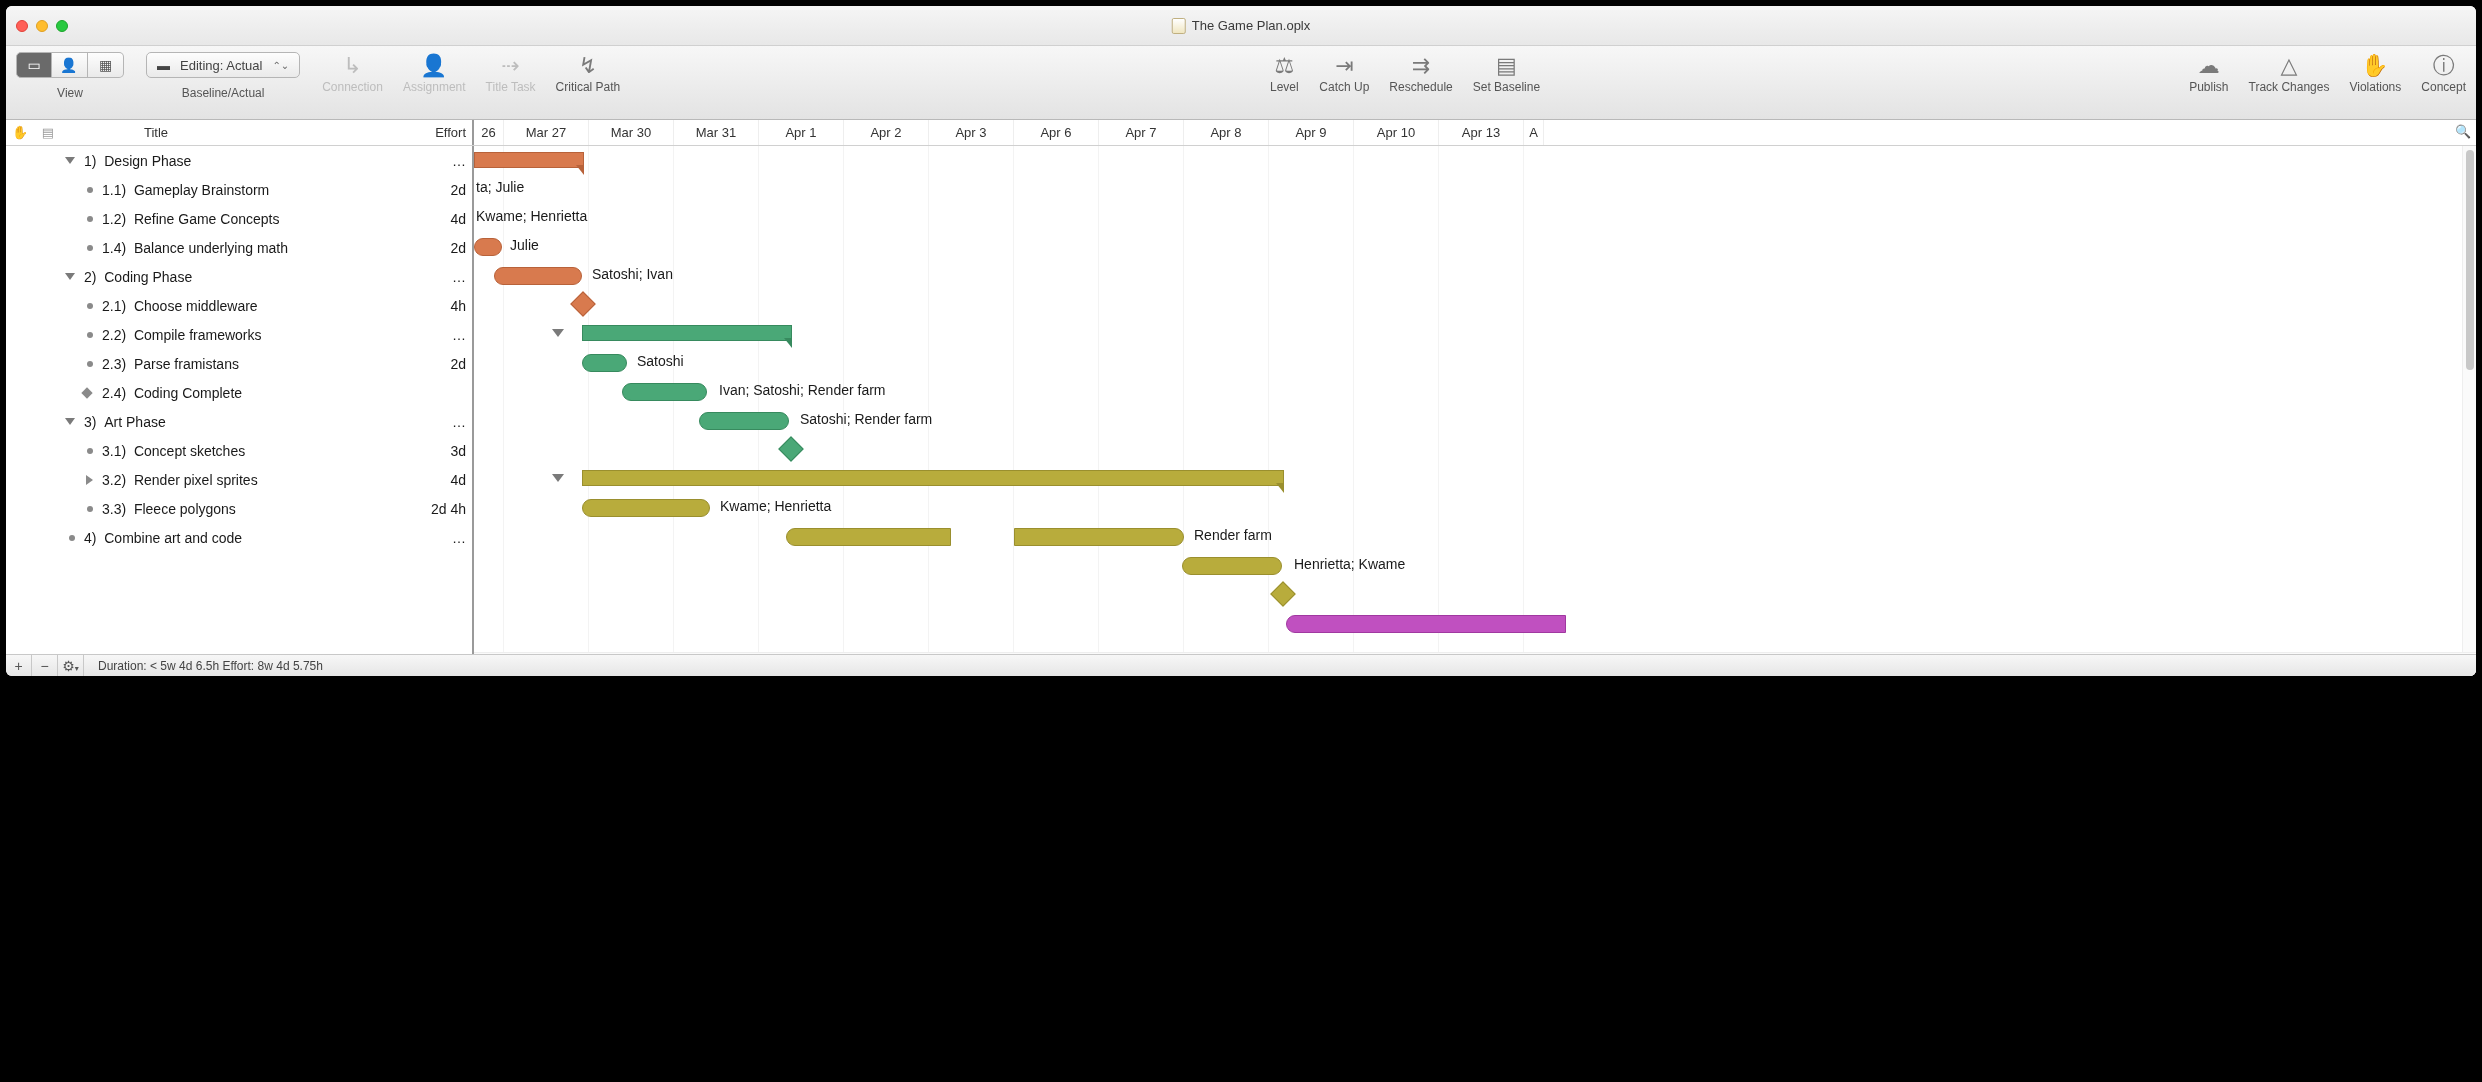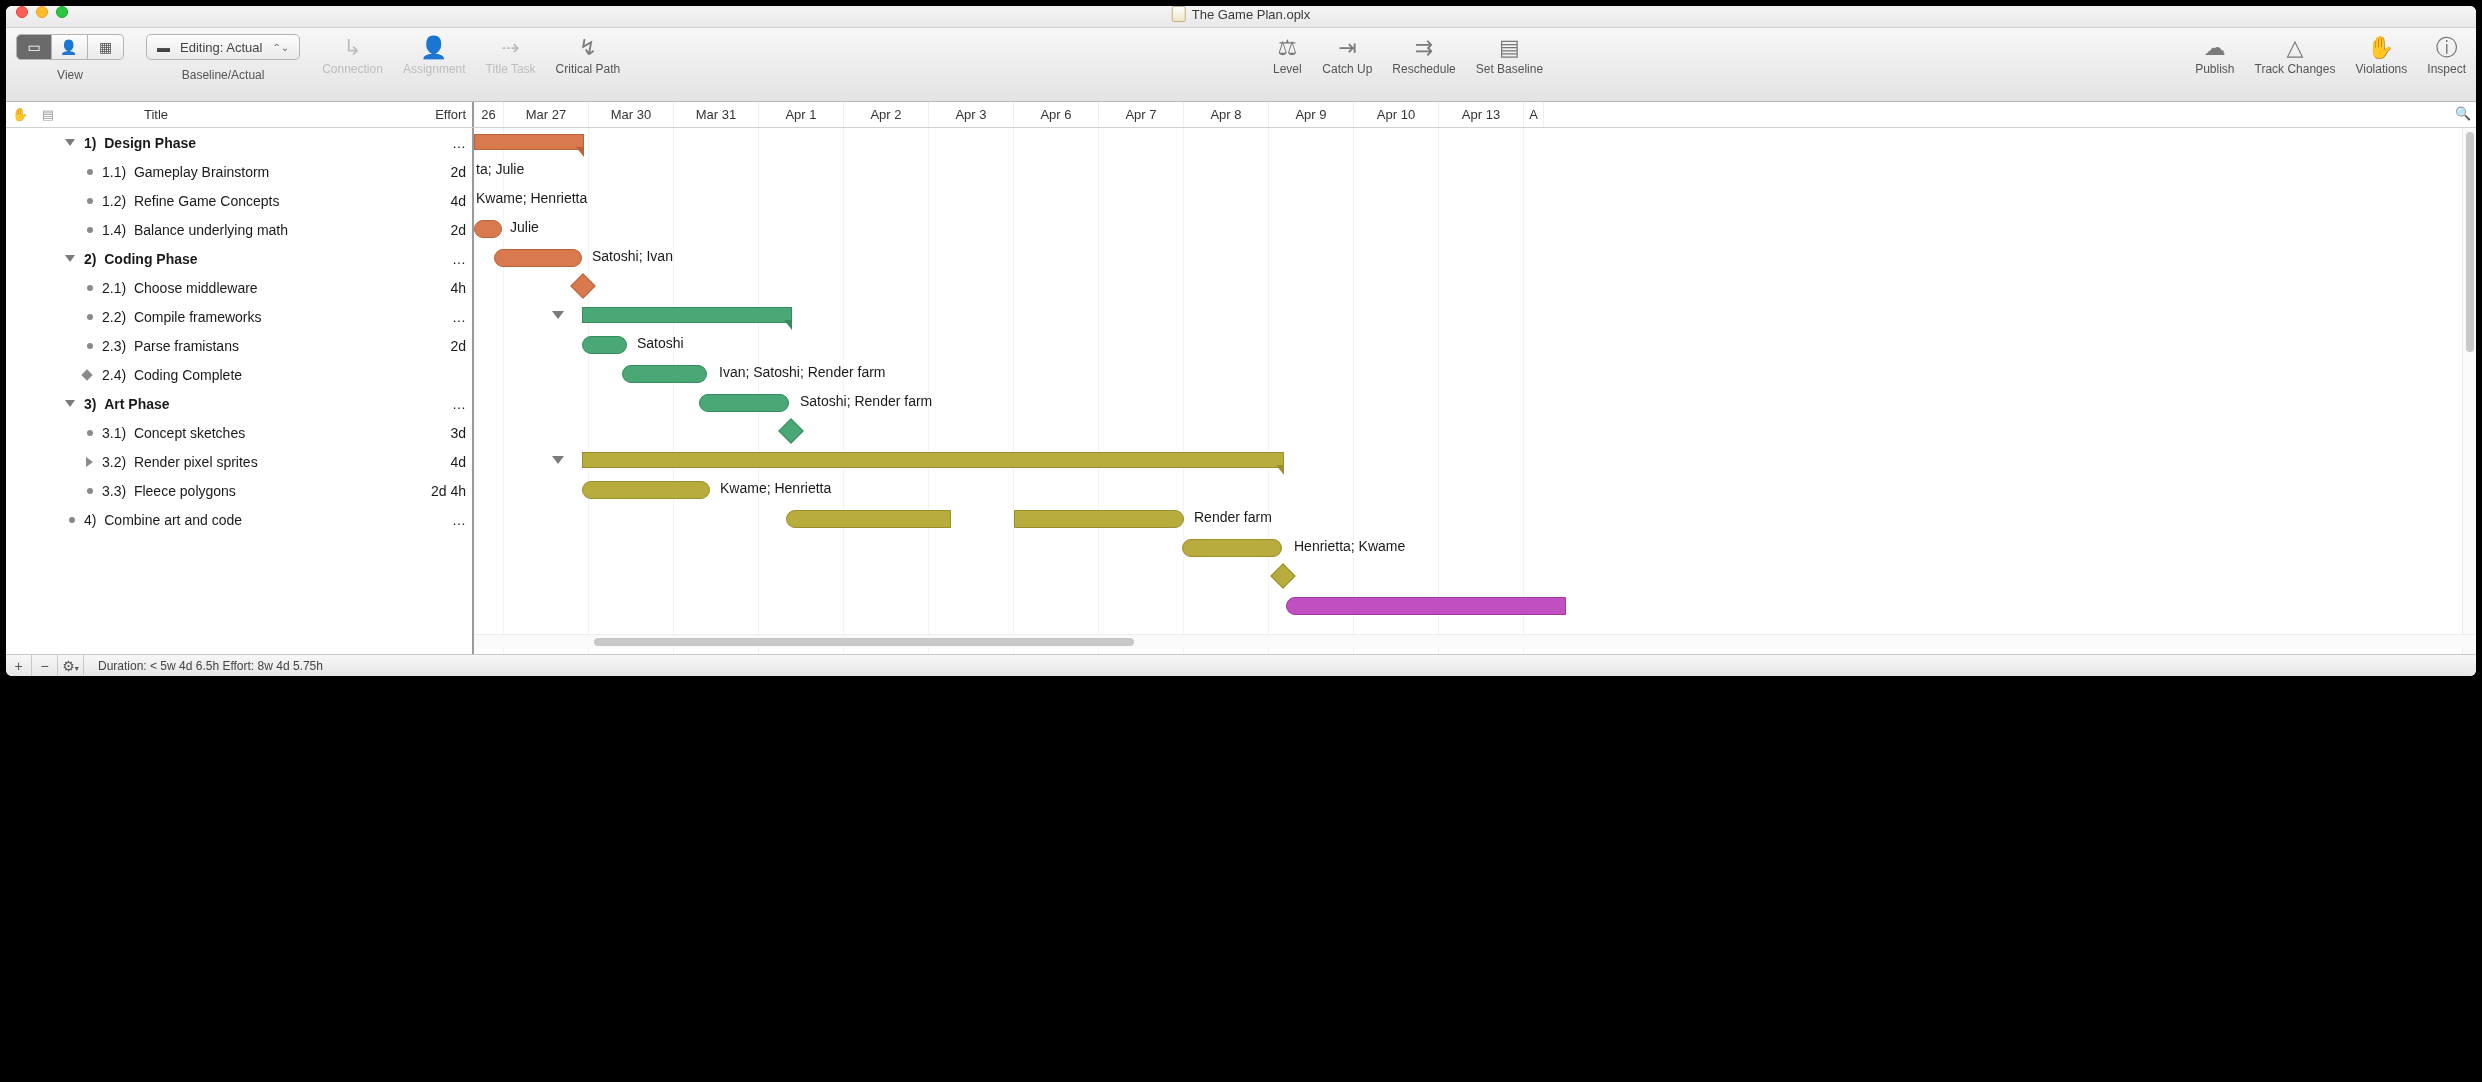--- a/index.html
+++ b/index.html
@@ -1,20 +1,20 @@
 <!DOCTYPE html>
 <html><head>
 <meta charset="utf-8">
 <style>
 * { margin: 0; padding: 0; box-sizing: border-box; font-family: -apple-system, "Helvetica Neue", Arial, sans-serif; }
 body { background: #000; padding: 6px; }
 .window { background: #fff; border-radius: 6px; overflow: hidden; height: 670px; position: relative; }
 
 
-.titlebar { height: 22px; background: linear-gradient(#f5f5f5,#e8e8e8); display: flex; align-items: flex-start; position: relative; border-bottom: 1px solid #d0d0d0; }
+.titlebar { height: 40px; background: linear-gradient(#f5f5f5,#e8e8e8); display: flex; align-items: center; position: relative; border-bottom: 1px solid #d0d0d0; }
 .traffic { display: flex; gap: 8px; padding-left: 10px; }
 .traffic span { width: 12px; height: 12px; border-radius: 50%; display: inline-block; }
 .tl-close { background: #ff5f57; border: 1px solid #e14239; }
 .tl-min { background: #ffbd2e; border: 1px solid #dfa023; }
 .tl-max { background: #28c940; border: 1px solid #1ba52b; }
 .title { position: absolute; left: 50%; transform: translateX(-50%); font-size: 13px; color: #3a3a3a; display: flex; align-items: center; gap: 6px; }
 .doc-icon { width: 14px; height: 16px; background: linear-gradient(#fff,#f0e6c0); border: 1px solid #c0b080; border-radius: 2px; display: inline-block; }
 
 
 .toolbar { height: 74px; background: linear-gradient(#f7f7f7,#e3e3e3); border-bottom: 1px solid #b8b8b8; display: flex; align-items: flex-start; padding: 6px 10px 0 10px; }
@@ -45,21 +45,21 @@
 .th-cell { width: 85px; border-right: 1px solid #eee; text-align: center; line-height: 26px; flex-shrink: 0; }
 .th-cell.first { width: 30px; }
 
 
 .body { display: flex; height: 542px; position: relative; }
 .outline { width: 468px; border-right: 2px solid #9a9a9a; overflow-y: auto; }
 .row { height: 29px; display: flex; align-items: center; font-size: 14px; color: #1a1a1a; }
 .row .marker { width: 96px; display: flex; justify-content: flex-end; align-items: center; padding-right: 6px; color: #7a7a7a; font-size: 11px; }
 .row.phase .marker { width: 78px; }
 .row .txt { flex: 1; white-space: nowrap; overflow: hidden; }
-.row.phase .txt { font-weight: 700; }
+.row.phase .txt { font-weight: 400; }
 .row .eff { width: 60px; text-align: right; padding-right: 6px; }
 .tri { display: inline-block; width: 0; height: 0; border-left: 5px solid transparent; border-right: 5px solid transparent; border-top: 7px solid #7a7a7a; margin-right: 3px; }
 .bullet { width: 6px; height: 6px; border-radius: 50%; background: #8a8a8a; display: inline-block; margin-right: 3px; }
 .diam { width: 8px; height: 8px; background: #8a8a8a; transform: rotate(45deg); display: inline-block; margin-right: 5px; }
 .triR { display: inline-block; width: 0; height: 0; border-top: 5px solid transparent; border-bottom: 5px solid transparent; border-left: 7px solid #8a8a8a; margin-right: 3px; }
 
 .gantt { flex: 1; position: relative; overflow: hidden; background: #fff; }
 .grid-col { position: absolute; top: 0; bottom: 0; width: 85px; border-right: 1px solid #f3f3f3; }
 .bar { position: absolute; height: 18px; border-radius: 9px; }
 .bar.summary { height: 16px; border-radius: 0; }
@@ -166,21 +166,21 @@
     <div class="tb-tool">
       <div class="tb-tool-icon">△</div>
       <div class="tb-tool-label">Track Changes</div>
     </div>
     <div class="tb-tool">
       <div class="tb-tool-icon">✋</div>
       <div class="tb-tool-label">Violations</div>
     </div>
     <div class="tb-tool" style="margin-right:0">
       <div class="tb-tool-icon">ⓘ</div>
-      <div class="tb-tool-label">Inspect</div>
+      <div class="tb-tool-label">Concept</div>
     </div>
   </div>
 
   <div class="headers">
     <div class="outline-head">
       <div class="oh-grip">✋</div>
       <div class="oh-grip">▤</div>
       <div class="oh-title">Title</div>
       <div class="oh-effort">Effort</div>
     </div>

